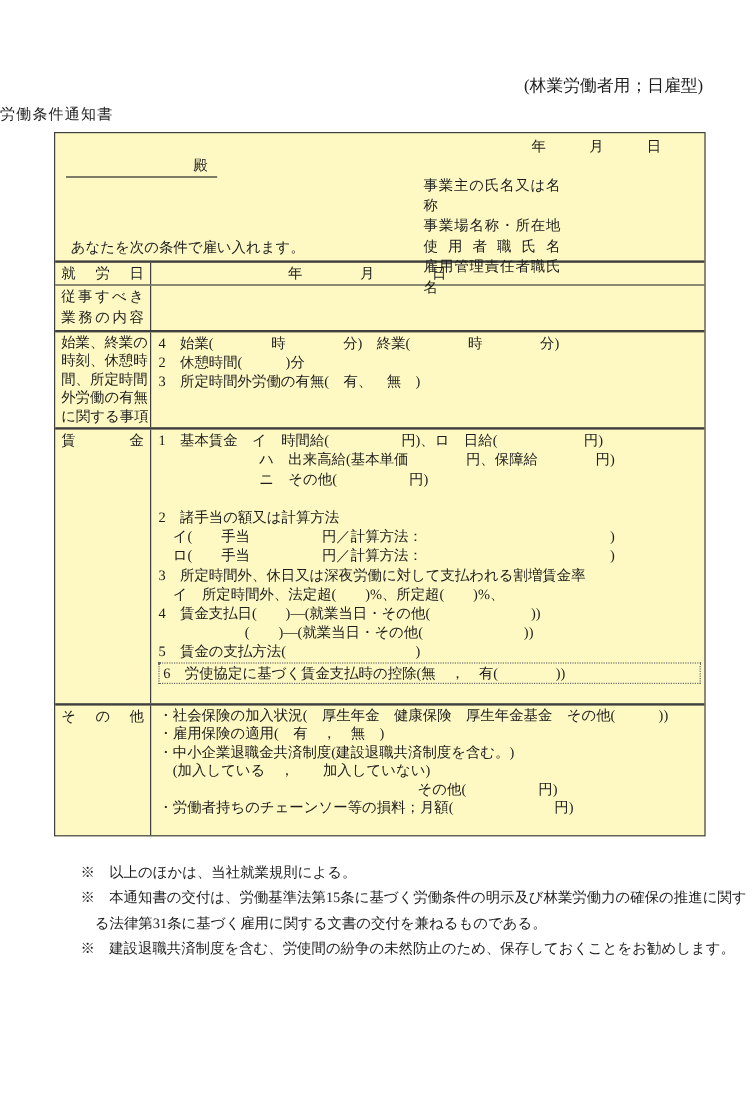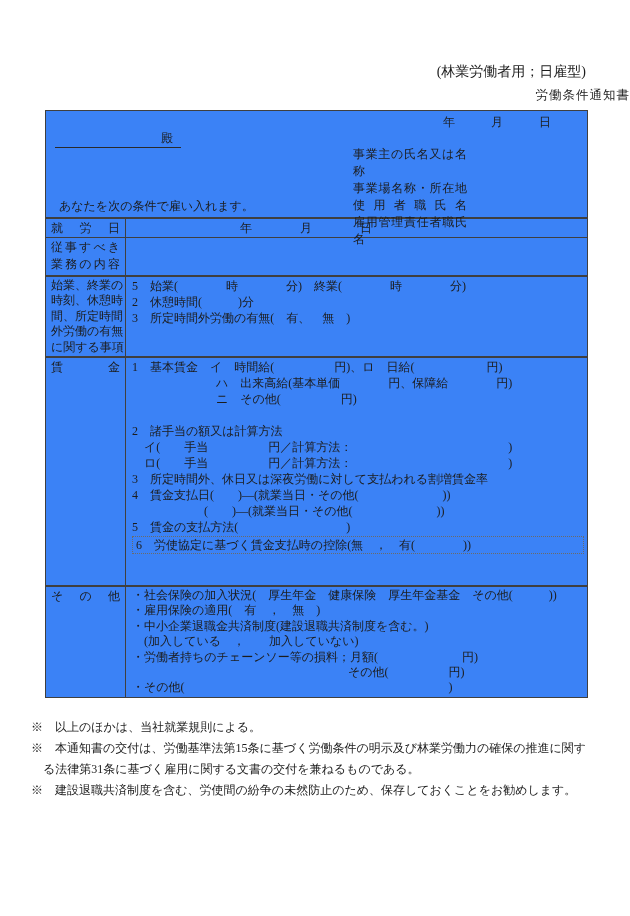--- a/index.html
+++ b/index.html
@@ -4,42 +4,42 @@
 <style>
   html,body{margin:0;padding:0;}
   body{
     width:630px;height:916px;background:#ffffff;position:relative;
     font-family:"Liberation Serif","DejaVu Serif",serif;
     color:#1c1c1c;font-size:12px;
     -webkit-font-smoothing:antialiased;
   }
   .pre{white-space:pre;}
   .corner{position:absolute;top:63px;right:44px;font-size:14px;}
-  .title{position:absolute;top:87px;left:0;width:100%;text-align:right;font-size:12.5px;letter-spacing:1px;}
-  .box{position:absolute;left:45px;top:110px;width:543px;border:1px solid #3f3f3f;box-sizing:border-box;background:#3b82f6;}
+  .title{position:absolute;top:87px;left:0;width:100%;text-align:left;font-size:12.5px;letter-spacing:1px;}
+  .box{position:absolute;left:45px;top:110px;width:543px;border:1px solid #3f3f3f;box-sizing:border-box;background:#fef9c3;}
   .sec-header{position:relative;height:106px;}
   .date-line{position:absolute;top:3px;right:36px;}
   .tono{position:absolute;top:19px;left:9px;border-bottom:1px solid #2a2a2a;padding-right:8px;}
   .tono-spacer{display:inline-block;width:106px;height:14px;vertical-align:bottom;}
   .employer{position:absolute;top:35px;left:279px;width:142px;line-height:17px;}
   .jline{text-align:justify;text-align-last:justify;margin-left:28px;}
   .intro{position:absolute;bottom:2px;left:13px;}
   .row{display:flex;border-top:1px solid #3f3f3f;}
   .row.thick{border-top:2px solid #3f3f3f;}
   .lcell{width:80px;flex:none;border-right:1px solid #3f3f3f;padding:1px 5px;box-sizing:border-box;line-height:16px;}
   .lcell .jlabel{display:block;text-align:justify;text-align-last:justify;}
   .ccell{flex:1;padding:1px 0 1px 6px;box-sizing:border-box;line-height:16px;overflow:hidden;}
   .cline{min-height:16px;white-space:pre;}
   .lline{min-height:15.4px;white-space:pre;line-height:15.4px;text-align:center;}
   .sched .ccell .cline{line-height:16px;}
   .sched .lcell{line-height:15.4px;}
   .other .ccell .cline{min-height:15.4px;line-height:15.4px;font-family:Liberation Serif, serif;}
   .dotted{display:block;border:1px dotted #6a6a6a;padding:0 3px;margin:1px 3px 15px 0;min-height:16px;white-space:pre;}
   .notes{position:absolute;left:31px;top:717px;width:578px;line-height:21px;}
-  .nline{white-space:pre;}
+  .nline{white-space:pre;margin-left:36px;}
 </style>
 </head>
 <body>
 
 <div class="corner pre">(林業労働者用；日雇型)</div>
 <div class="title">労働条件通知書</div>
 
 <div class="box">
 
   <div class="sec-header">
@@ -78,58 +78,58 @@
 
   <div class="row thick sched" style="min-height:78px">
     <div class="lcell">
       <div class="lline">始業、終業の</div>
       <div class="lline">時刻、休憩時</div>
       <div class="lline">間、所定時間</div>
       <div class="lline">外労働の有無</div>
       <div class="lline">に関する事項</div>
     </div>
     <div class="ccell">
-      <div class="cline">5　始業(　　　　時　　　　分)　終業(　　　　時　　　　分)</div>
+      <div class="cline">4　始業(　　　　時　　　　分)　終業(　　　　時　　　　分)</div>
       <div class="cline">2　休憩時間(　　　)分</div>
       <div class="cline">3　所定時間外労働の有無(　有、　無　)</div>
     </div>
   </div>
 
   <div class="row thick" style="min-height:227px">
     <div class="lcell">
       <span class="jlabel">賃金</span>
     </div>
     <div class="ccell">
       <div class="cline">1　基本賃金　イ　時間給(　　　　　円)、ロ　日給(　　　　　　円)</div>
       <div class="cline">　　　　　　　ハ　出来高給(基本単価　　　　円、保障給　　　　円)</div>
       <div class="cline">　　　　　　　ニ　その他(　　　　　円)</div>
       <div class="cline"></div>
       <div class="cline">2　諸手当の額又は計算方法</div>
       <div class="cline">　イ(　　手当　　　　　円／計算方法：　　　　　　　　　　　　　)</div>
       <div class="cline">　ロ(　　手当　　　　　円／計算方法：　　　　　　　　　　　　　)</div>
       <div class="cline">3　所定時間外、休日又は深夜労働に対して支払われる割増賃金率</div>
+      <div class="cline">　イ　所定時間外、法定超(　　)%、所定超(　　)%、</div>
       <div class="cline">4　賃金支払日(　　)―(就業当日・その他(　　　　　　　))</div>
       <div class="cline">　　　　　　(　　)―(就業当日・その他(　　　　　　　))</div>
       <div class="cline">5　賃金の支払方法(　　　　　　　　　)</div>
       <div class="dotted">6　労使協定に基づく賃金支払時の控除(無　，　有(　　　　))</div>
     </div>
   </div>
 
   <div class="row thick other" style="min-height:108px">
     <div class="lcell">
       <span class="jlabel">その他</span>
     </div>
     <div class="ccell">
       <div class="cline">・社会保険の加入状況(　厚生年金　健康保険　厚生年金基金　その他(　　　))</div>
       <div class="cline">・雇用保険の適用(　有　，　無　)</div>
       <div class="cline">・中小企業退職金共済制度(建設退職共済制度を含む。)</div>
       <div class="cline">　(加入している　，　　加入していない)</div>
+      <div class="cline">　　　　　　　　　　　　　　　　　　その他(　　　　　円)</div>
       <div class="cline">・労働者持ちのチェーンソー等の損料；月額(　　　　　　　円)</div>
-      <div class="cline">　　　　　　　　　　　　　　　　　　その他(　　　　　円)</div>
-      <div class="cline">・その他(　　　　　　　　　　　　　　　　　　　　　　)</div>
     </div>
   </div>
 
 </div>
 
 <div class="notes">
   <div class="nline">※　以上のほかは、当社就業規則による。</div>
   <div class="nline">※　本通知書の交付は、労働基準法第15条に基づく労働条件の明示及び林業労働力の確保の推進に関す</div>
   <div class="nline">　る法律第31条に基づく雇用に関する文書の交付を兼ねるものである。</div>
   <div class="nline">※　建設退職共済制度を含む、労使間の紛争の未然防止のため、保存しておくことをお勧めします。</div>

